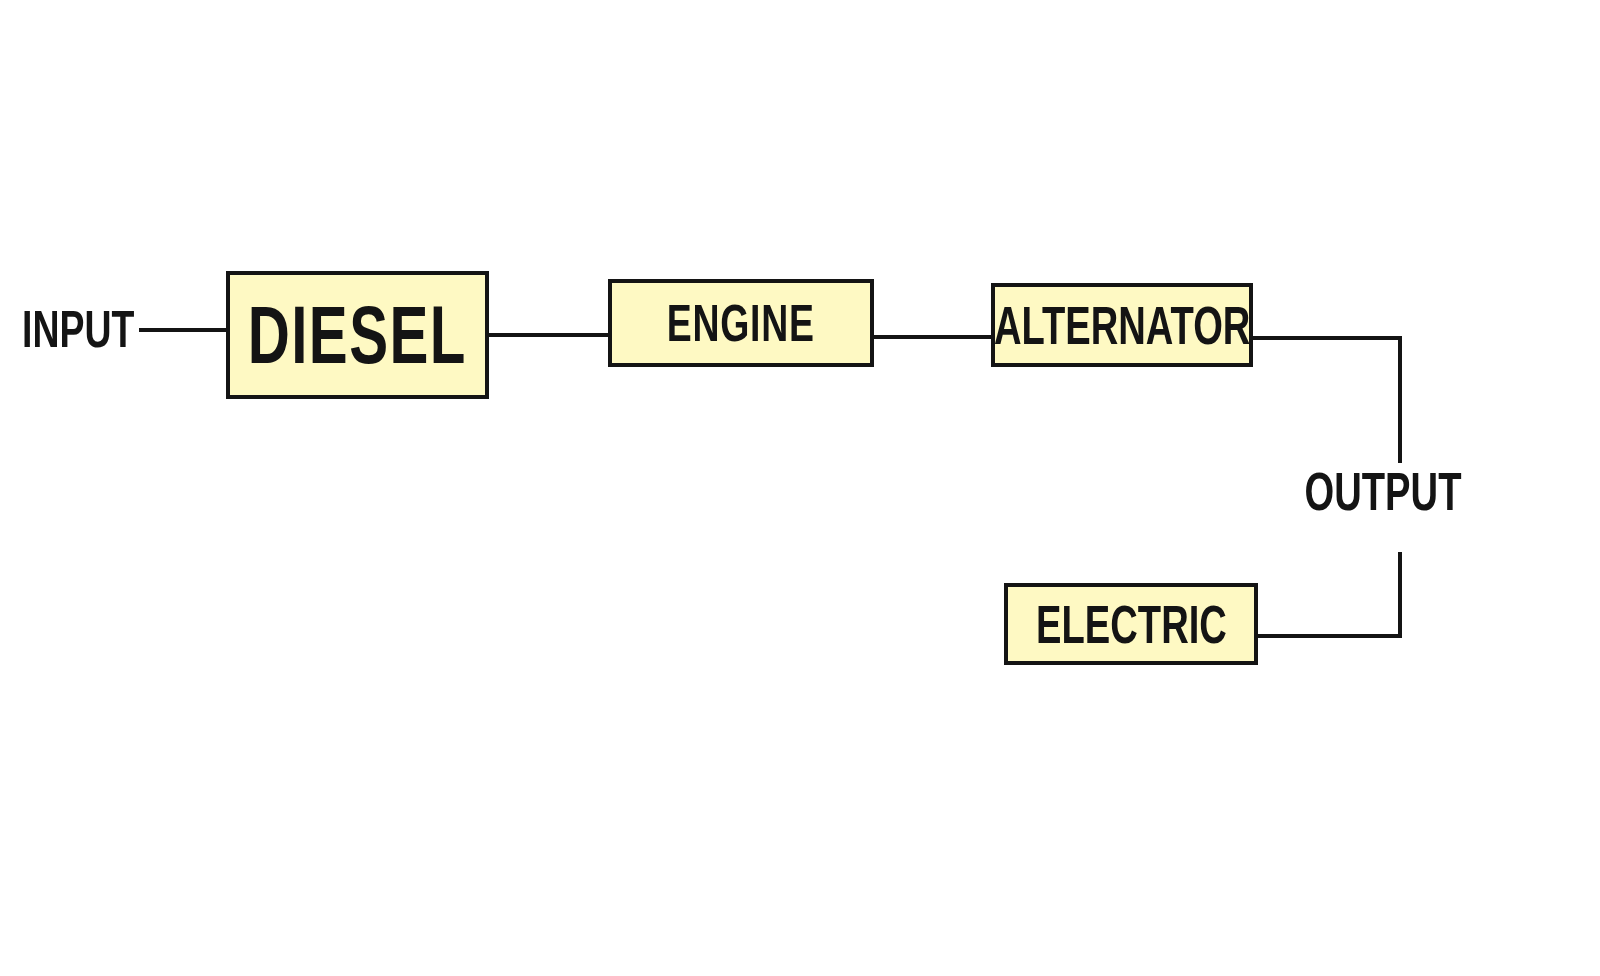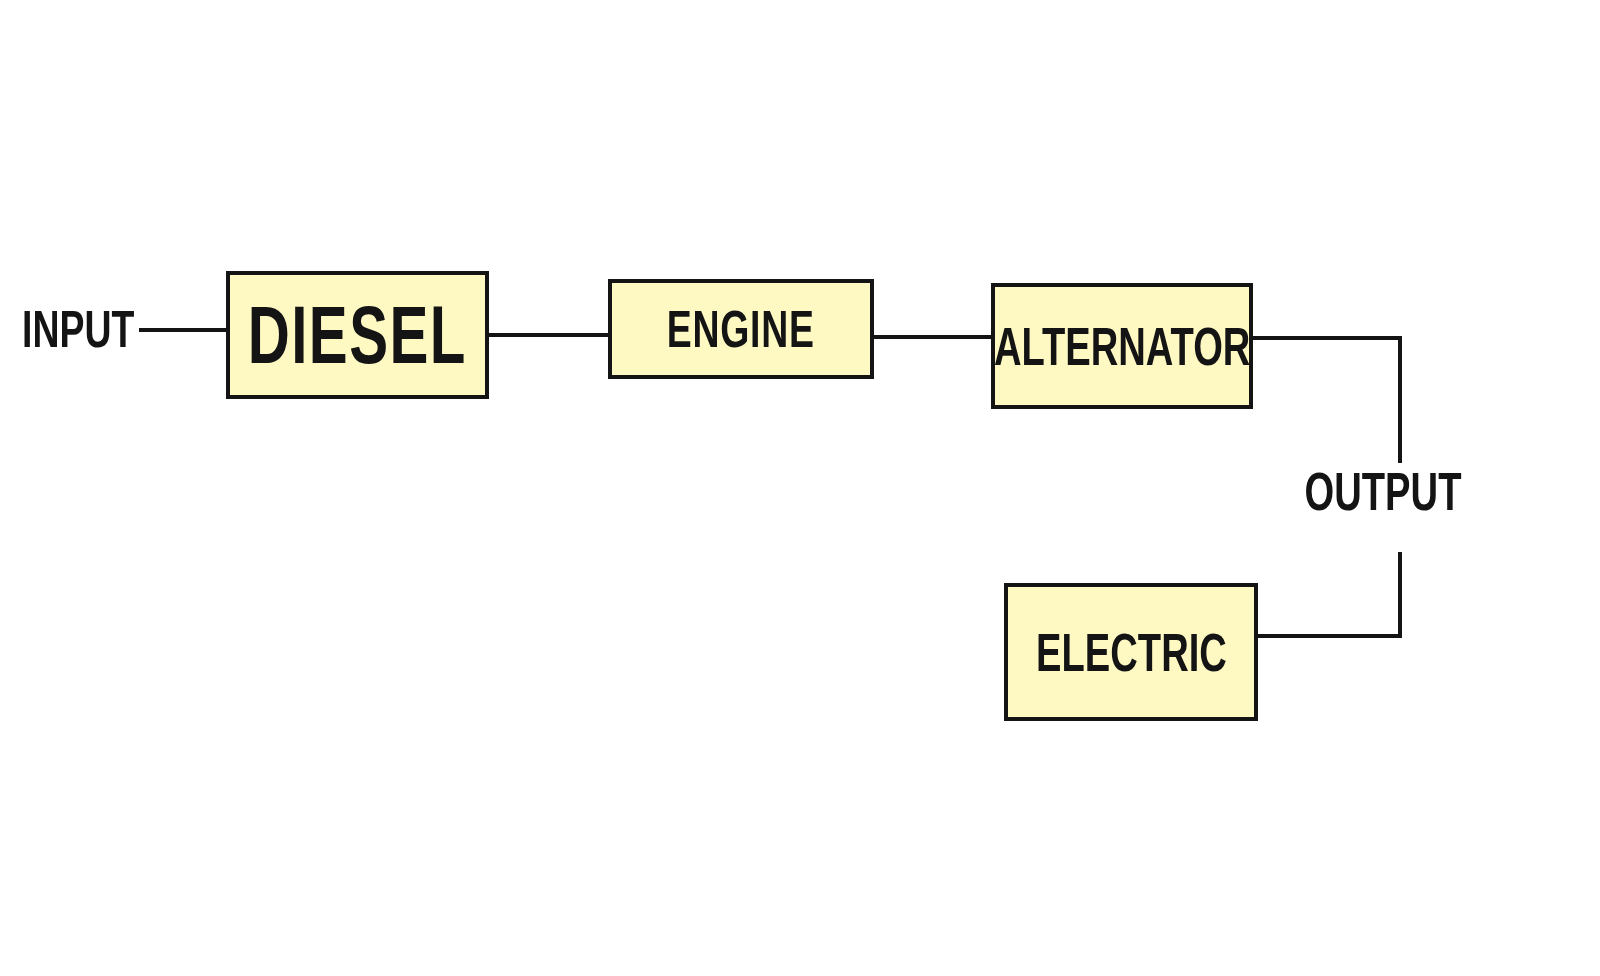--- a/index.html
+++ b/index.html
@@ -37,23 +37,23 @@
     color: #141414;
     font-weight: 700;
     letter-spacing: 0.5px;
     white-space: nowrap;
     transform: scaleX(0.72);
     transform-origin: center center;
     line-height: 1;
   }
   
   #block-diesel      { left: 226px; top: 271px; width: 263px;  height: 128px; }
-  #block-engine      { left: 608px; top: 279px; width: 266px;  height: 100px; }
-  #block-alternator  { left: 991px; top: 283px; width: 262px;  height: 126px; }
-  #block-electric    { left: 1004px; top: 583px; width: 254px; height: 138px; }
+  #block-engine      { left: 608px; top: 279px; width: 266px;  height: 88px; }
+  #block-alternator  { left: 991px; top: 283px; width: 262px;  height: 84px; }
+  #block-electric    { left: 1004px; top: 583px; width: 254px; height: 82px; }
 
   #block-diesel .block-label     { font-size: 81px; letter-spacing: 2px; }
   #block-engine .block-label     { font-size: 52px; letter-spacing: 1px; }
   #block-alternator .block-label { font-size: 53px; letter-spacing: 0px; }
   #block-electric .block-label   { font-size: 53px; letter-spacing: 0px; }
 
   
   .flow-label {
     position: absolute;
     color: #141414;

